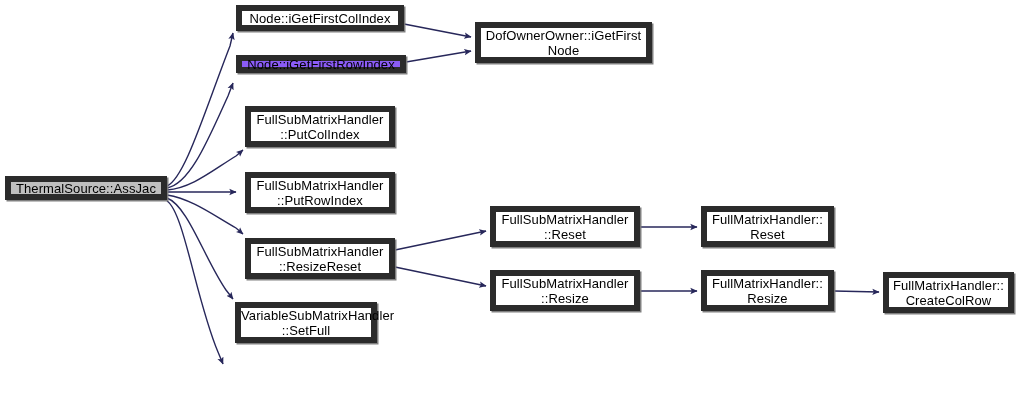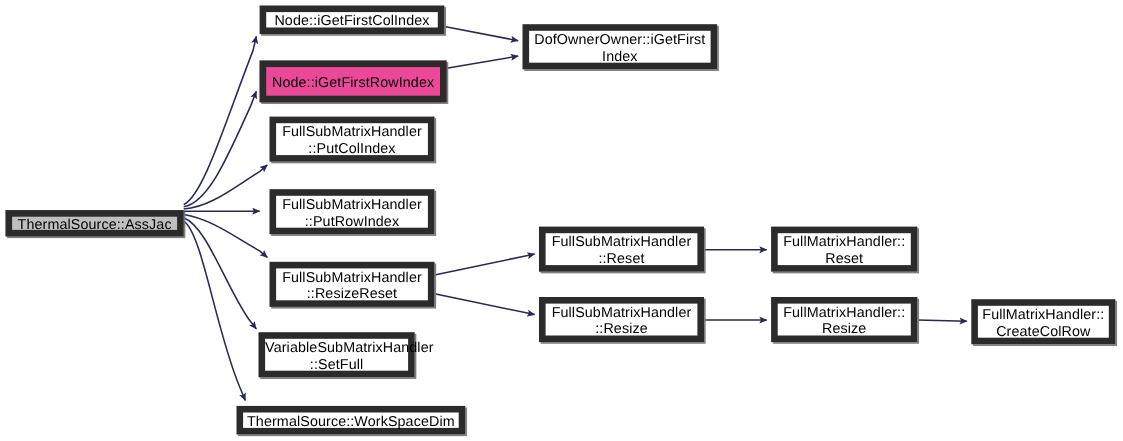--- a/index.html
+++ b/index.html
@@ -66,51 +66,48 @@
       <path d="M167,198 C188,206 204,258 226,290 L233,299" fill="none" stroke="#27275a" stroke-width="1.4" marker-end="url(#arrowhead)"></path>
       <path d="M167,201 C184,212 196,300 218,352 L223,364" fill="none" stroke="#27275a" stroke-width="1.4" marker-end="url(#arrowhead)"></path>
       <path d="M404,24 L471,37" fill="none" stroke="#27275a" stroke-width="1.4" marker-end="url(#arrowhead)"></path>
       <path d="M406,62 L471,51" fill="none" stroke="#27275a" stroke-width="1.4" marker-end="url(#arrowhead)"></path>
       <path d="M395,250 L486,231" fill="none" stroke="#27275a" stroke-width="1.4" marker-end="url(#arrowhead)"></path>
       <path d="M395,267 L486,286" fill="none" stroke="#27275a" stroke-width="1.4" marker-end="url(#arrowhead)"></path>
       <path d="M640,227 L697,227" fill="none" stroke="#27275a" stroke-width="1.4" marker-end="url(#arrowhead)"></path>
       <path d="M640,291 L697,291" fill="none" stroke="#27275a" stroke-width="1.4" marker-end="url(#arrowhead)"></path>
       <path d="M834,291 L879,292" fill="none" stroke="#27275a" stroke-width="1.4" marker-end="url(#arrowhead)"></path>
     </svg>
-<div class="node root" style="left: 5px; top: 191px; width: 162px; height: 24px; border-color: rgb(43, 43, 43); background: rgb(191, 191, 191); align-items: center;">
+<div class="node root" style="left: 5px; top: 176px; width: 162px; height: 24px; border-color: rgb(43, 43, 43); background: rgb(191, 191, 191); align-items: center;">
       <span class="label">ThermalSource::AssJac</span>
     </div>
     <div class="node" style="left: 236px; top: 5px; width: 168px; height: 26px; border-color: rgb(43, 43, 43); background: rgb(255, 255, 255);">
       <span class="label">Node::iGetFirstColIndex</span>
     </div>
-    <div class="node" style="left: 236px; top: 55px; width: 170px; height: 38px; border-color: rgb(43, 43, 43); background: #ec4899;">
+    <div class="node" style="left: 236px; top: 55px; width: 170px; height: 18px; border-color: rgb(43, 43, 43); background: #8b5cf6;">
       <span class="label">Node::iGetFirstRowIndex</span>
     </div>
     <div class="node" style="left: 475px; top: 22px; width: 177px; height: 41px; border-color: rgb(43, 43, 43); background: rgb(255, 255, 255);">
       <span class="label">DofOwnerOwner::iGetFirst
-Index</span>
+Node</span>
     </div>
     <div class="node" style="left: 245px; top: 106px; width: 150px; height: 41px; border-color: rgb(43, 43, 43); background: rgb(255, 255, 255);">
       <span class="label">FullSubMatrixHandler
 ::PutColIndex</span>
     </div>
     <div class="node" style="left: 245px; top: 172px; width: 150px; height: 41px; border-color: rgb(43, 43, 43); background: rgb(255, 255, 255);">
       <span class="label">FullSubMatrixHandler
 ::PutRowIndex</span>
     </div>
     <div class="node" style="left: 245px; top: 238px; width: 150px; height: 41px; border-color: rgb(43, 43, 43); background: rgb(255, 255, 255);">
       <span class="label">FullSubMatrixHandler
 ::ResizeReset</span>
     </div>
     <div class="node" style="left: 235px; top: 302px; width: 142px; height: 41px; border-color: rgb(43, 43, 43); background: rgb(255, 255, 255);">
       <span class="label">VariableSubMatrixHandler
 ::SetFull</span>
-    </div>
-    <div class="node" style="left: 215px; top: 369px; width: 208px; height: 26px; border-color: rgb(43, 43, 43); background: rgb(255, 255, 255);">
-      <span class="label">ThermalSource::WorkSpaceDim</span>
     </div>
     <div class="node" style="left: 490px; top: 206px; width: 150px; height: 41px; border-color: rgb(43, 43, 43); background: rgb(255, 255, 255);">
       <span class="label">FullSubMatrixHandler
 ::Reset</span>
     </div>
     <div class="node" style="left: 490px; top: 270px; width: 150px; height: 41px; border-color: rgb(43, 43, 43); background: rgb(255, 255, 255);">
       <span class="label">FullSubMatrixHandler
 ::Resize</span>
     </div>
     <div class="node" style="left: 701px; top: 206px; width: 133px; height: 41px; border-color: rgb(43, 43, 43); background: rgb(255, 255, 255);">

